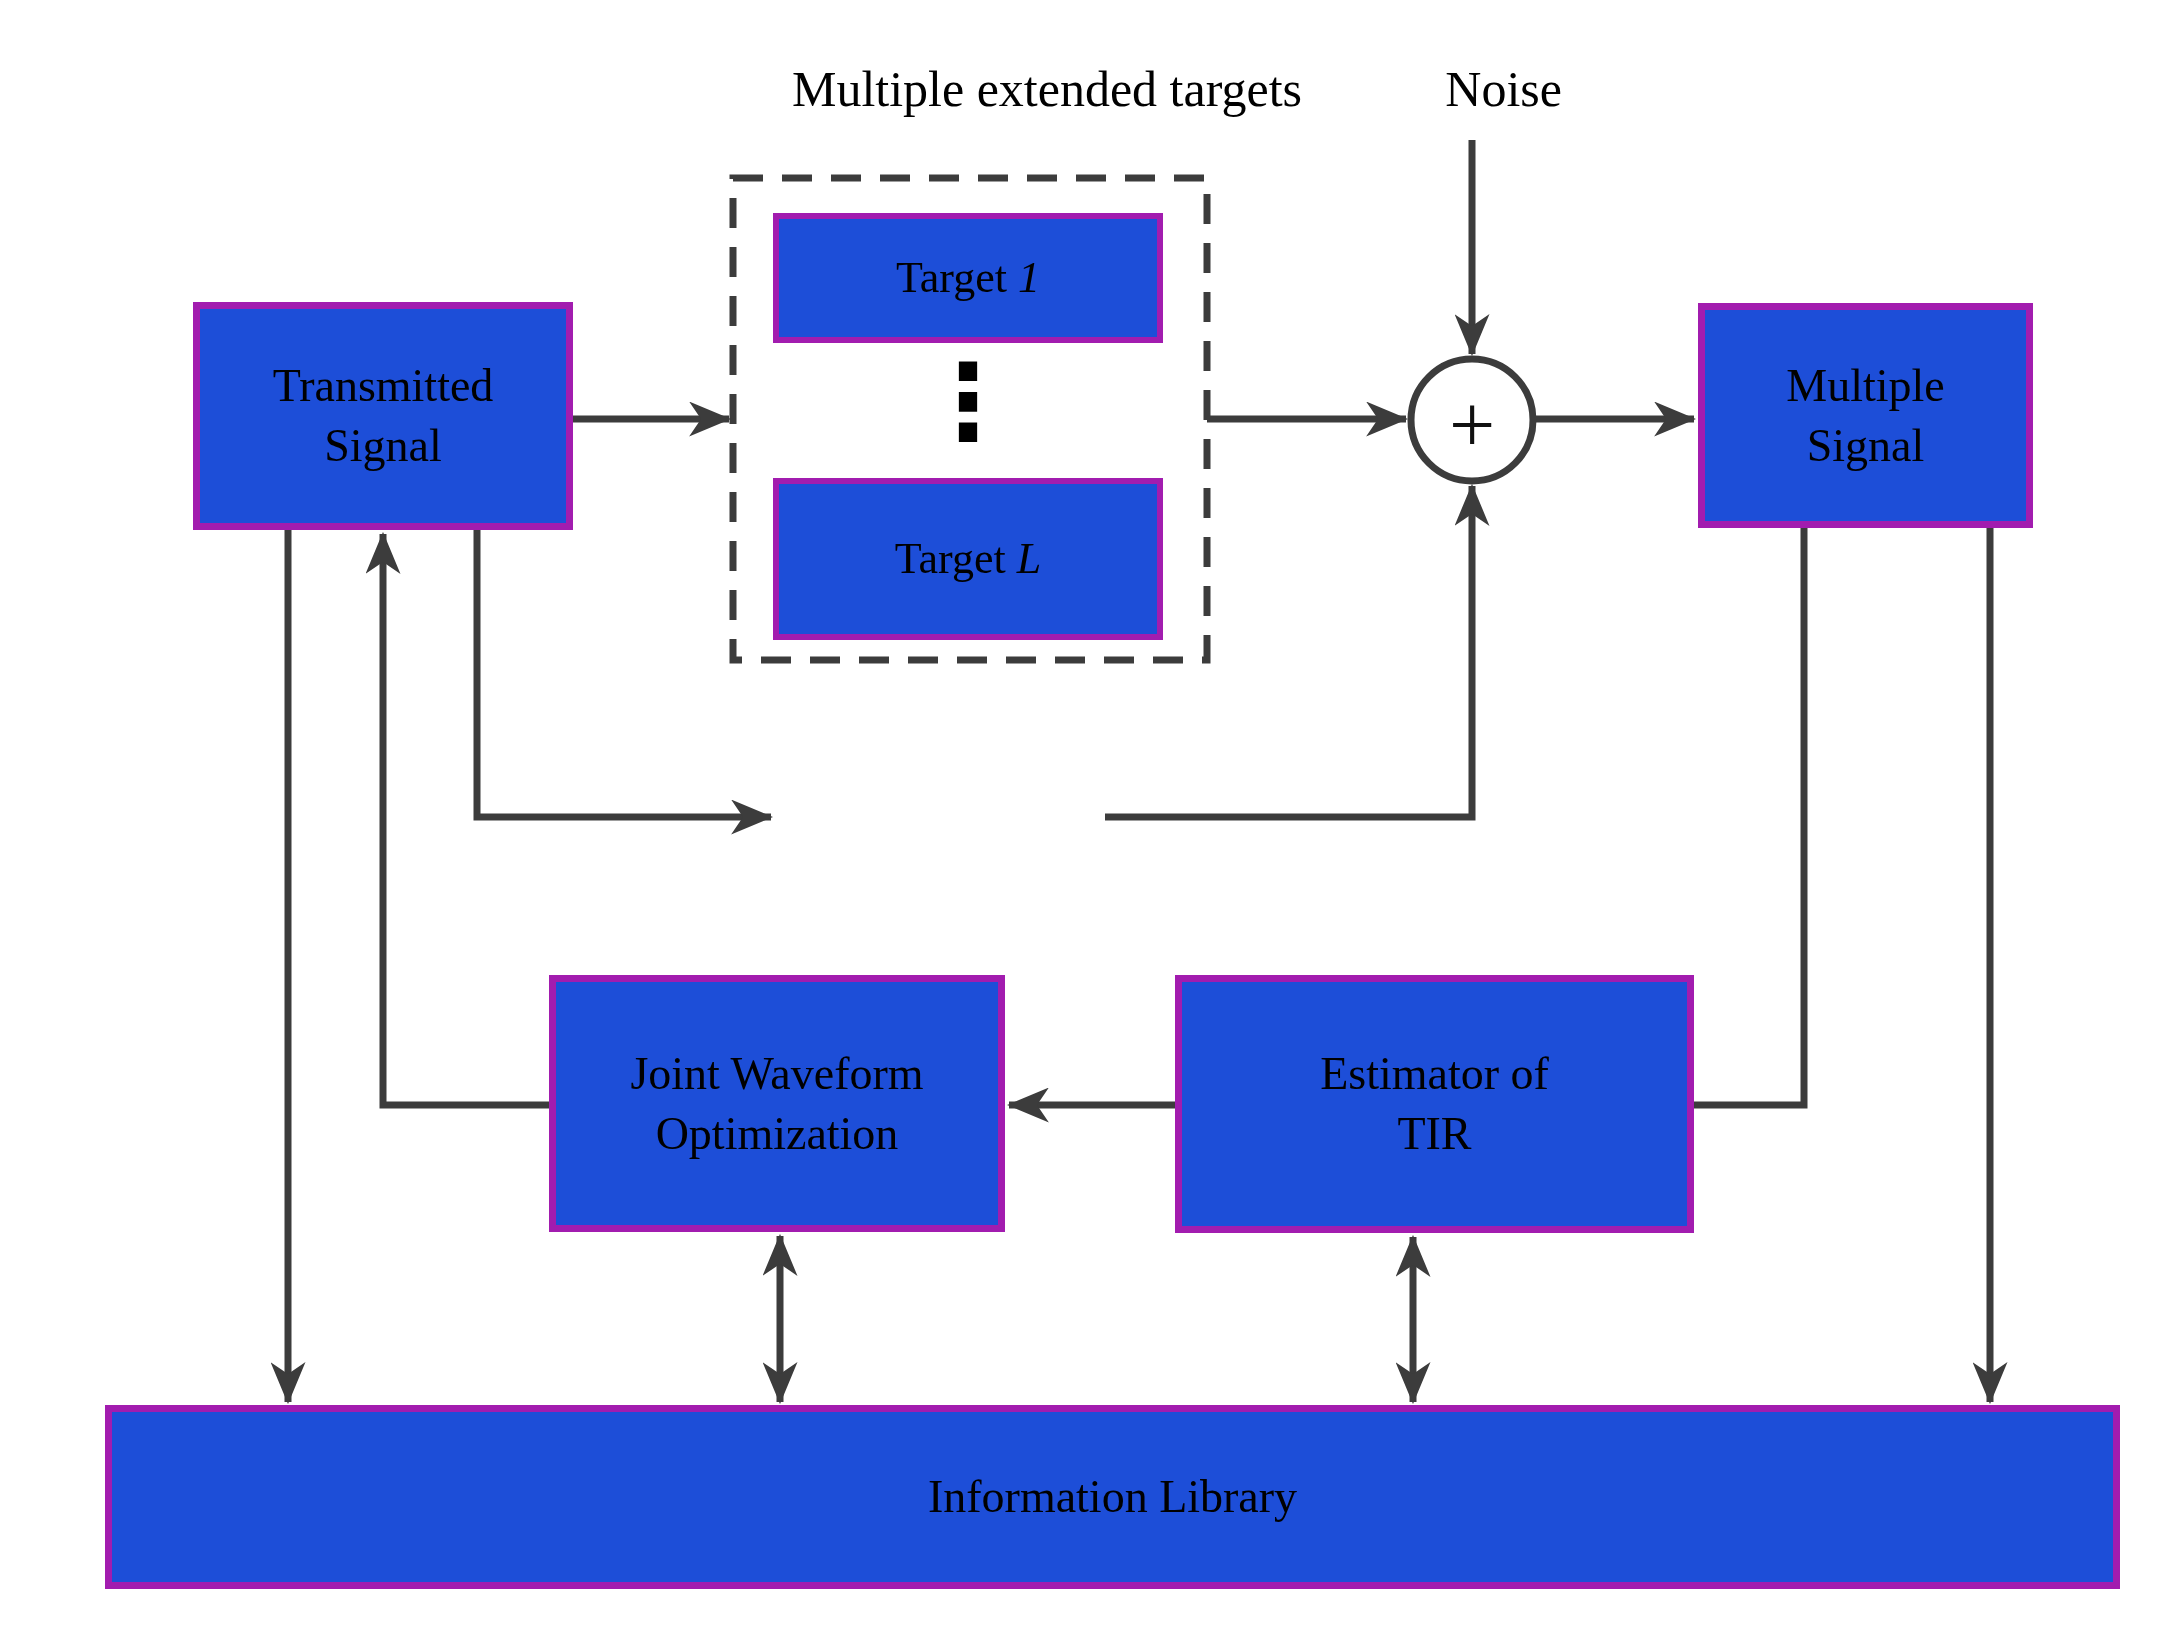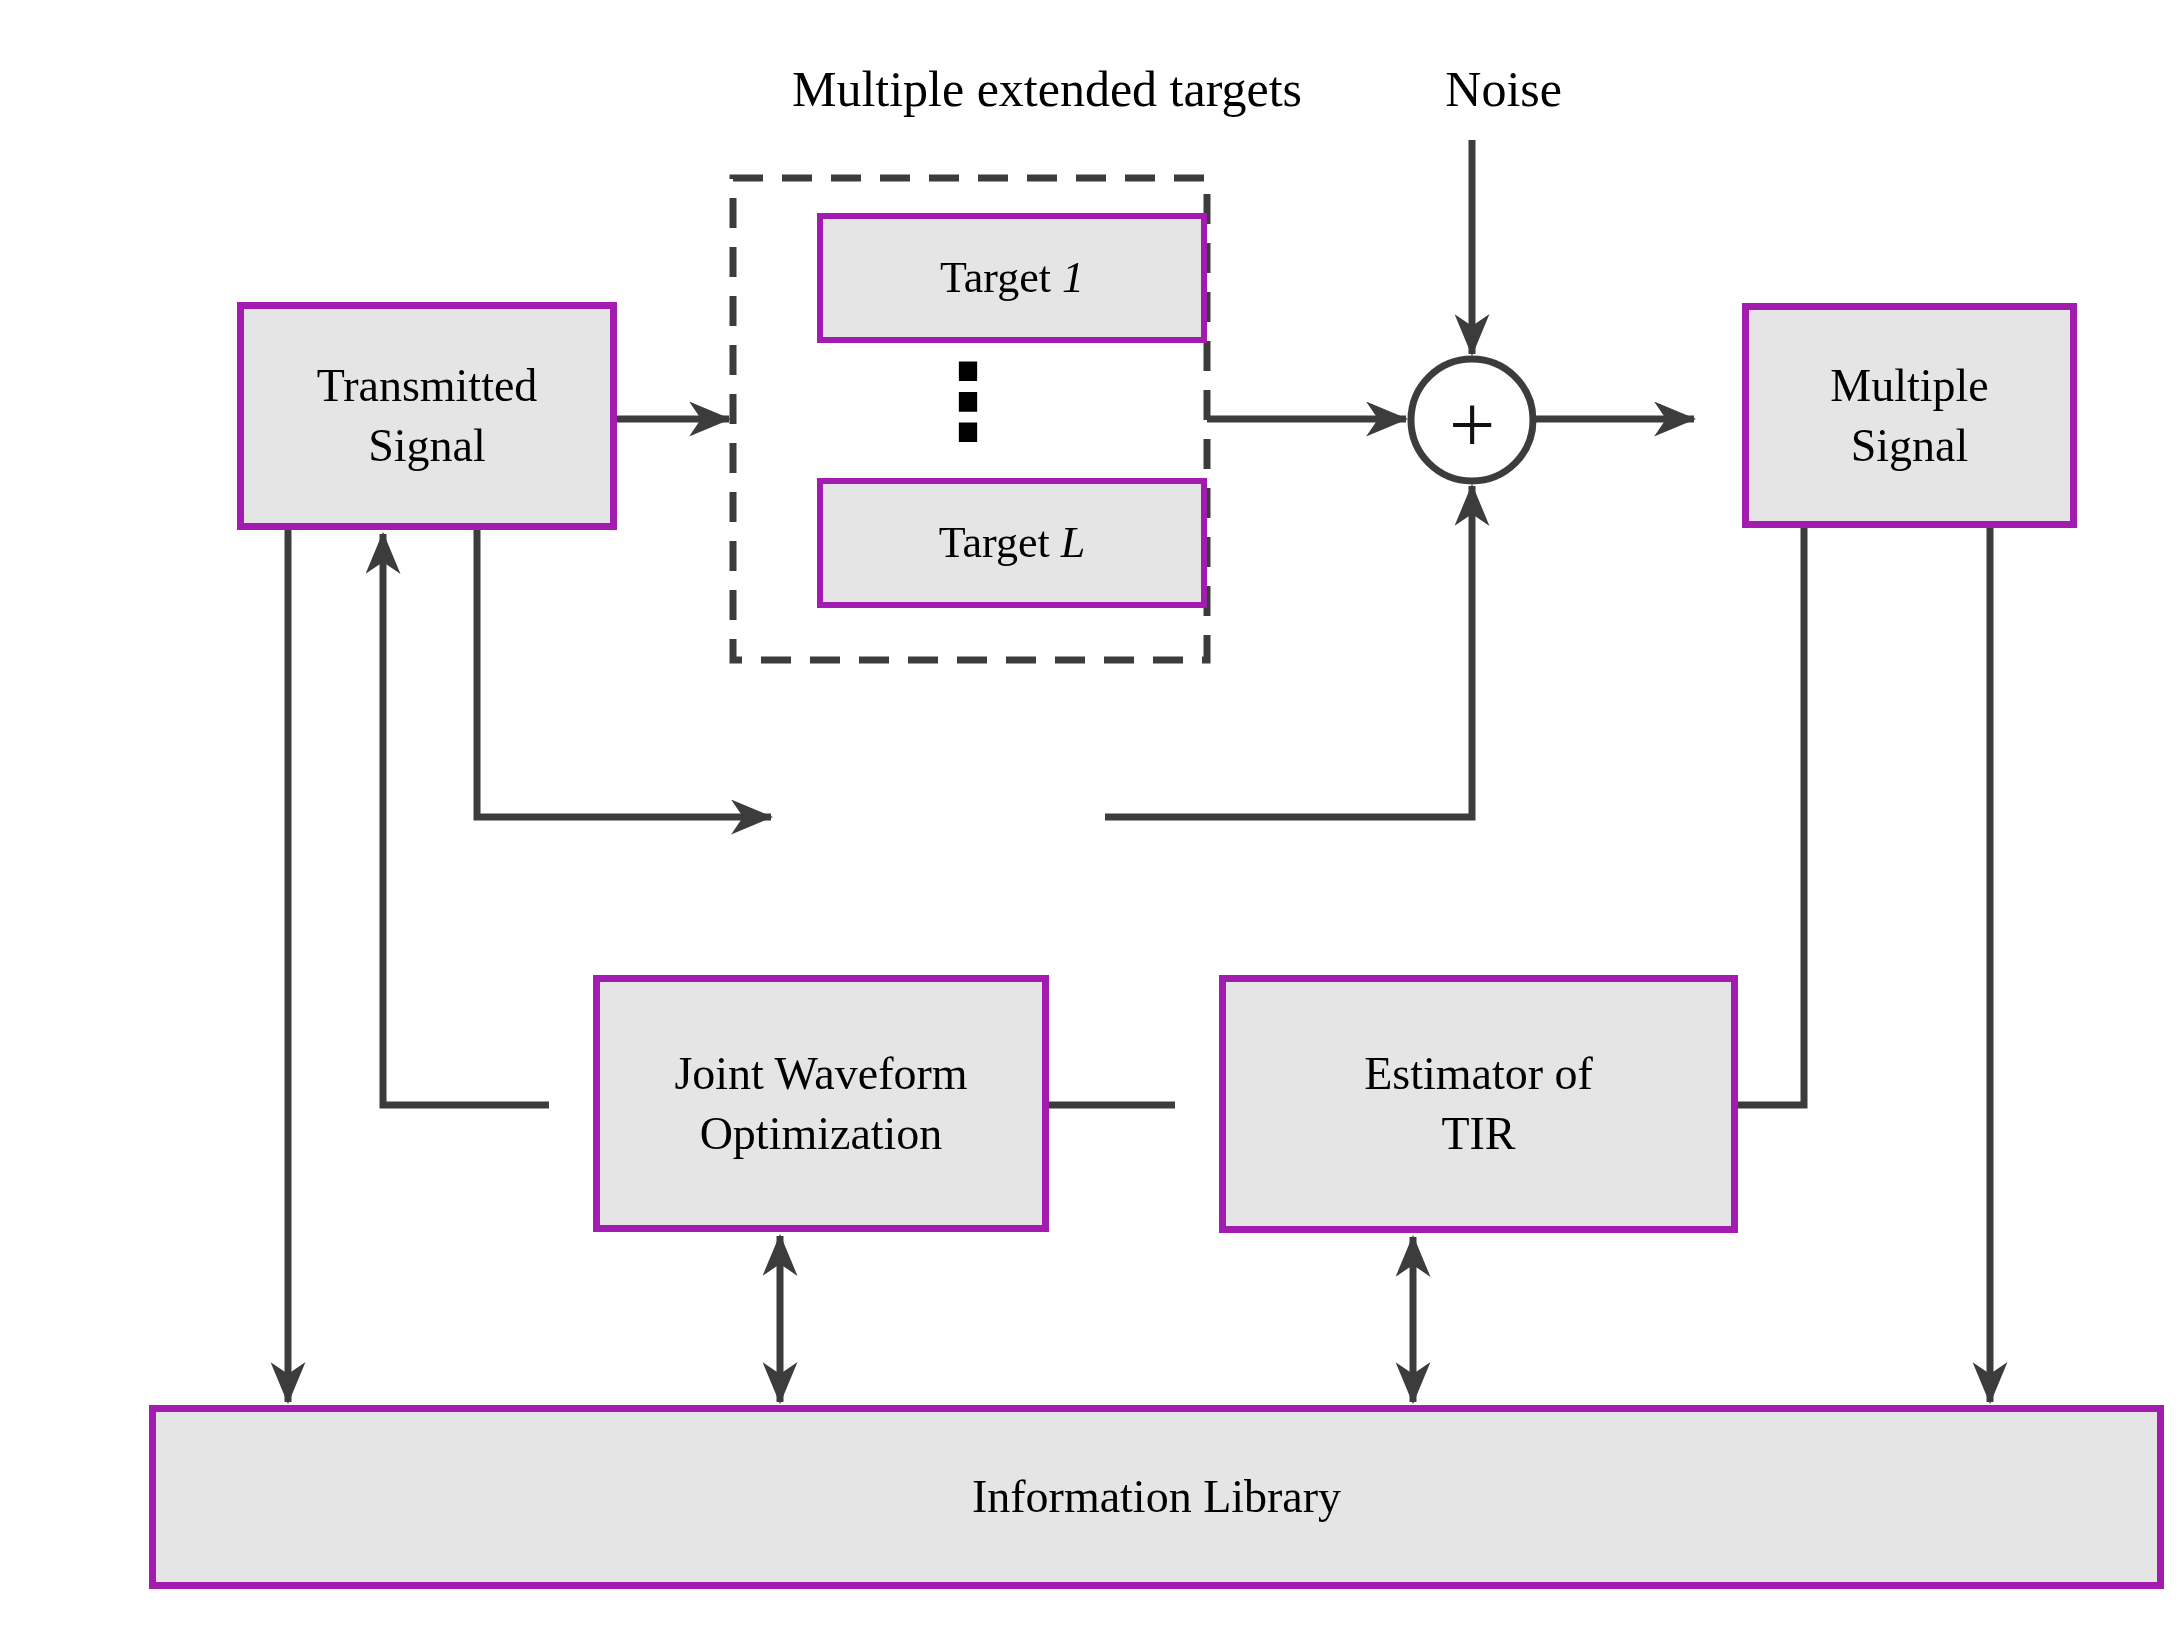--- a/index.html
+++ b/index.html
@@ -18,31 +18,30 @@
   }
   #wires {
     position: absolute;
     left: 0; top: 0;
     width: 2176px; height: 1652px;
     z-index: 1;
   }
   .box {
     position: absolute;
     box-sizing: border-box;
-    background: #e5e5e5;
+    background: #1d4ed8;
     border: 7px solid #a21caf;
     display: flex;
     align-items: center;
     justify-content: center;
     text-align: center;
     font-size: 46px;
     line-height: 1.3;
     white-space: pre-line;
     z-index: 2;
-    margin-left: 44px;
   }
   .box.thin { border-width: 6px; }
   .label {
     position: absolute;
     text-align: right;
     font-size: 50px;
     line-height: 1.1;
     z-index: 2;
     white-space: nowrap;
   }
@@ -111,21 +110,21 @@
 
   <div class="box" style="left:193px; top:302px; width:380px; height:228px;">Transmitted
 Signal</div>
 
   <div class="box thin" style="left:773px; top:213px; width:390px; height:130px; font-size:44px;">
     <span><span>Target </span><span class="idx">1</span></span>
   </div>
 
   <div class="ellipsis" style="left:913px; top:358px; width:110px;">⋮</div>
 
-  <div class="box thin" style="left:773px; top:478px; width:390px; height:130px; font-size:44px;">
+  <div class="box thin" style="left:773px; top:478px; width:390px; height:162px; font-size:44px;">
     <span><span>Target </span><span class="idx">L</span></span>
   </div>
 
   <div class="box" style="left:1698px; top:303px; width:335px; height:225px;">Multiple
 Signal</div>
 
 
   <div class="box" style="left:549px; top:975px; width:456px; height:257px;">Joint Waveform
 Optimization</div>
 

